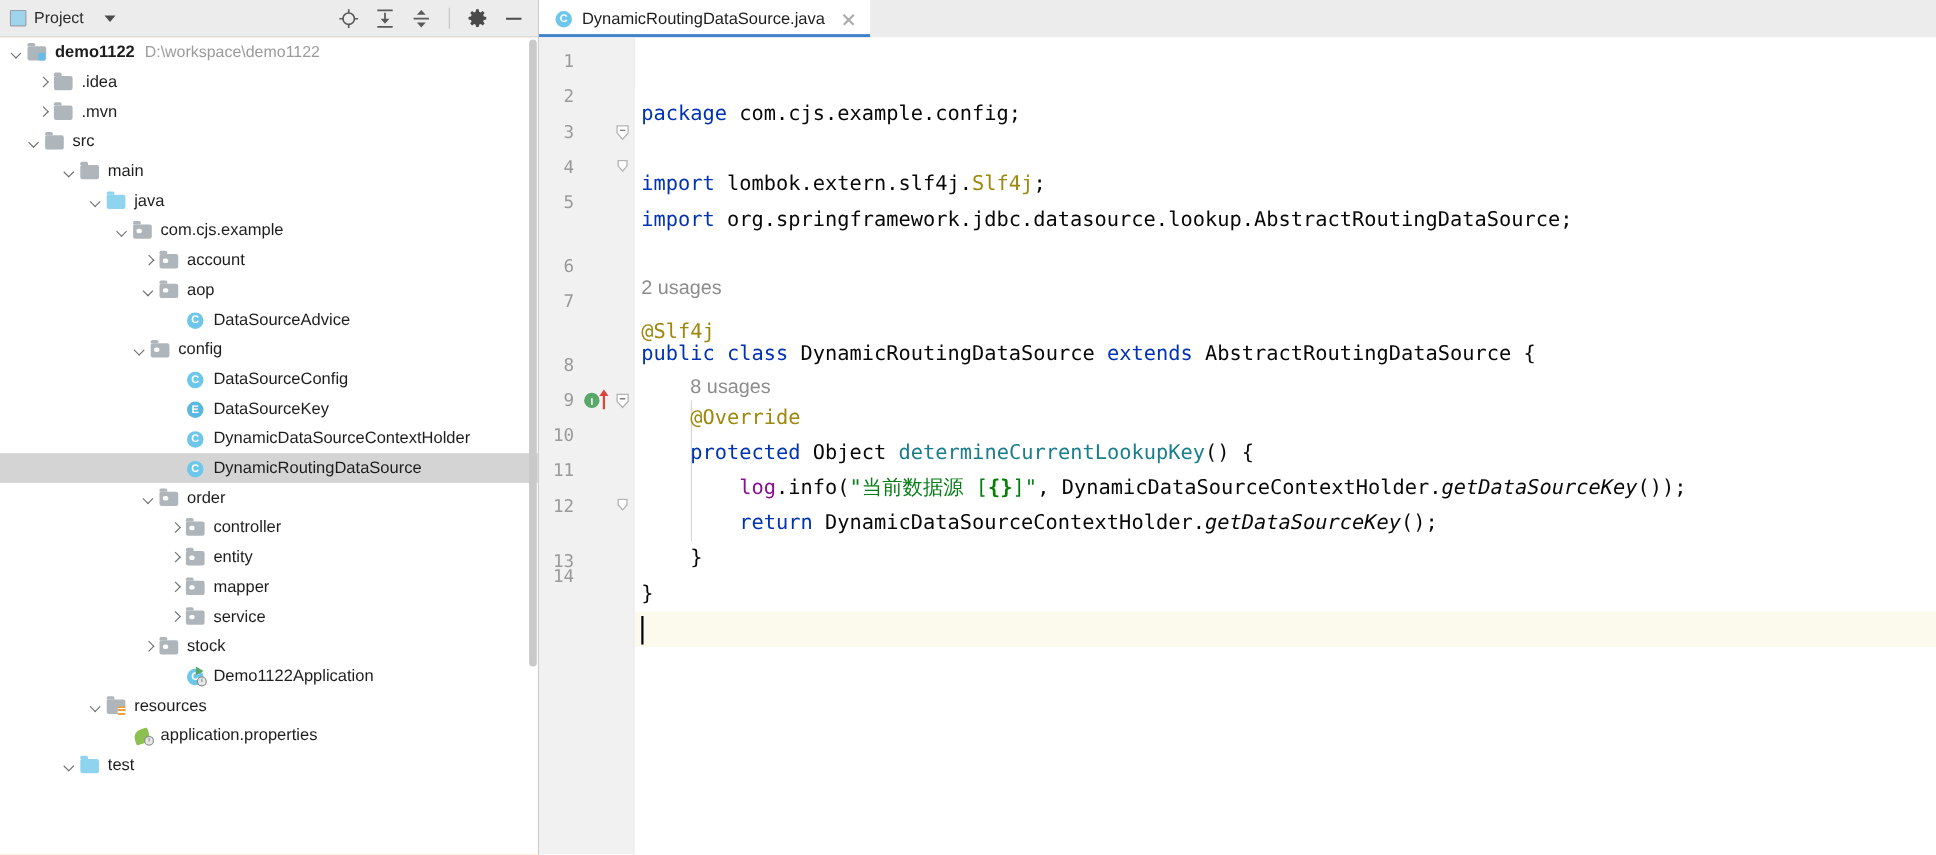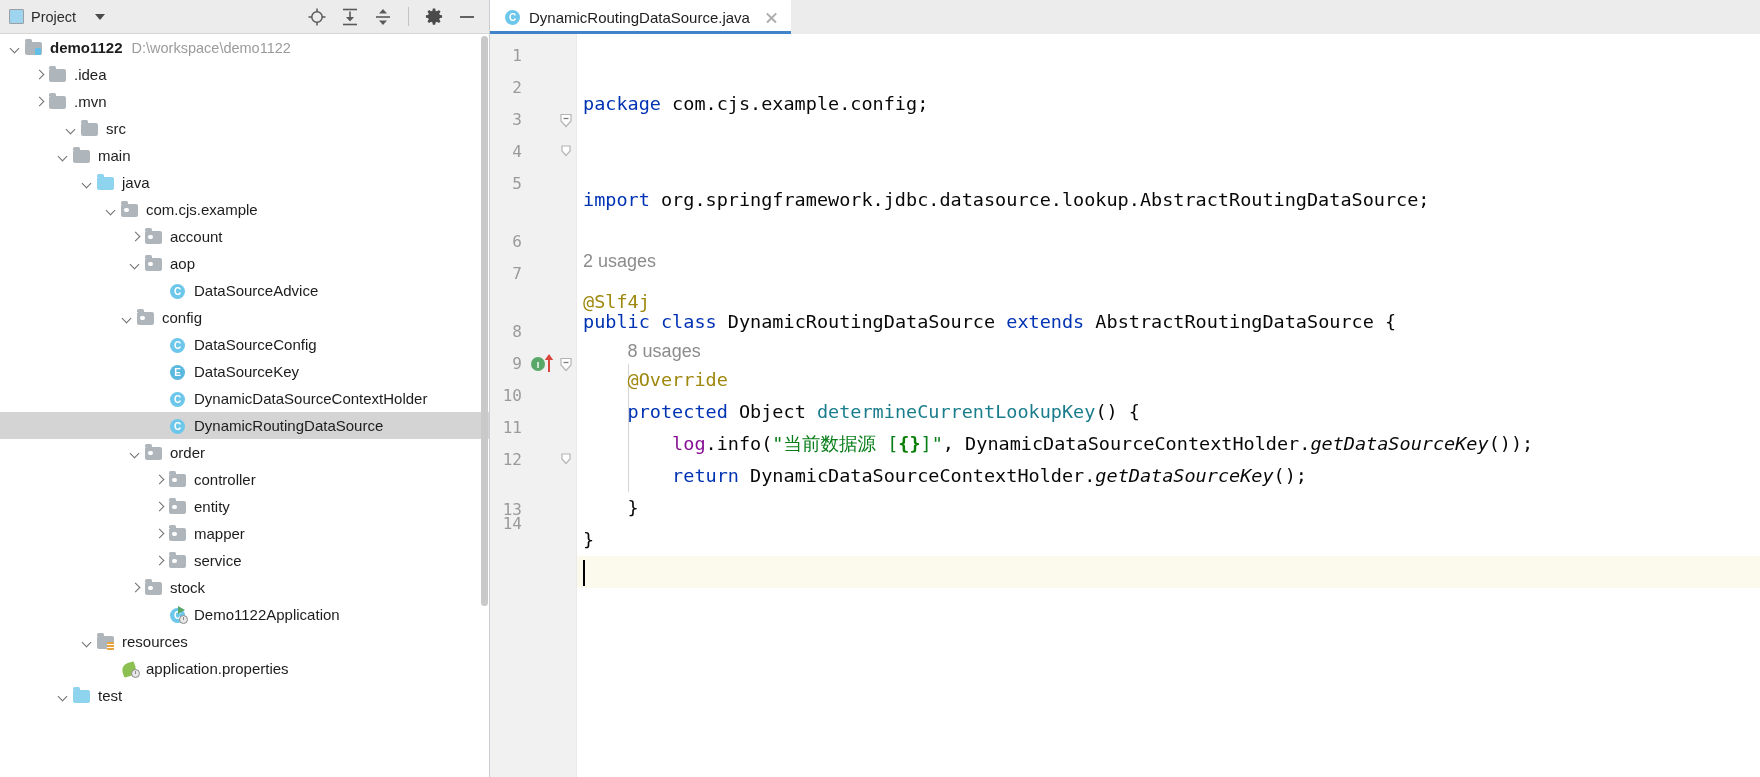--- a/index.html
+++ b/index.html
@@ -474,21 +474,21 @@
             </span>
             <span class="lbl">.idea</span>
           </div>
           <div class="row" style="top: 54px; position: absolute; left: 0px; right: 0px; padding-left: 32px;">
             <span class="arrow right"></span>
             <span class="ico">
               <span class="fld"></span>
             </span>
             <span class="lbl">.mvn</span>
           </div>
-          <div class="row" style="top: 81px; position: absolute; left: 0px; right: 0px; padding-left: 24px; margin-left: 40px;">
+          <div class="row" style="top: 81px; position: absolute; left: 0px; right: 0px; padding-left: 24px;">
             <span class="arrow down"></span>
             <span class="ico">
               <span class="fld"></span>
             </span>
             <span class="lbl">src</span>
           </div>
           <div class="row" style="top: 108px; position: absolute; left: 0px; right: 0px; padding-left: 56px;">
             <span class="arrow down"></span>
             <span class="ico">
               <span class="fld"></span>
@@ -701,20 +701,21 @@
               <path d="M4 1 L12 1 L12 6 L8 10.5 L4 6 Z" fill="#ffffff" stroke="#b4b4b4" stroke-width="1.2"></path>
             </svg>
           </div>
         </div>
       <div id="code-area">
           <div class="caretline" style="top: 474px;"></div>
           <div class="indentguide" style="left: 50.6px; top: 314px; height: 96px;"></div>
           <div class="indentguide" style="left: 50.6px; top: 282px; height: 32px;"></div>
           <div class="codeline" style="top: 6px; left: 6px;"><span class="kw">package</span><span class="ident"> com.cjs.example.config;</span></div>
           <div class="codeline" style="top: 38px; left: 6px;"></div>
+          <div class="codeline" style="top: 70px; left: 6px;"><span class="kw">import</span><span class="ident"> lombok.extern.slf4j.</span><span class="anno">Slf4j</span><span class="ident">;</span></div>
           <div class="codeline" style="top: 102px; left: 6px;"><span class="kw">import</span><span class="ident"> org.springframework.jdbc.datasource.lookup.AbstractRoutingDataSource;</span></div>
           <div class="codeline" style="top: 134px; left: 6px;"></div>
           <div class="codeline" style="top: 204px; left: 6px;"><span class="anno">@Slf4j</span></div>
           <div class="codeline" style="top: 224px; left: 6px;"><span class="kw">public</span><span class="ident"> </span><span class="kw">class</span><span class="ident"> DynamicRoutingDataSource </span><span class="kw">extends</span><span class="ident"> AbstractRoutingDataSource {</span></div>
           <div class="codeline" style="top: 282px; left: 6px;"><span class="anno">    @Override</span></div>
           <div class="codeline" style="top: 314px; left: 6px;"><span class="ident">    </span><span class="kw">protected</span><span class="ident"> Object </span><span class="mth">determineCurrentLookupKey</span><span class="ident">() {</span></div>
           <div class="codeline" style="top: 346px; left: 6px;"><span class="ident">        </span><span class="fld2">log</span><span class="ident">.info(</span><span class="str">"当前数据源 [</span><span class="braceStr">{}</span><span class="str">]"</span><span class="ident">, DynamicDataSourceContextHolder.</span><span class="stat">getDataSourceKey</span><span class="ident">());</span></div>
           <div class="codeline" style="top: 378px; left: 6px;"><span class="ident">        </span><span class="kw">return</span><span class="ident"> DynamicDataSourceContextHolder.</span><span class="stat">getDataSourceKey</span><span class="ident">();</span></div>
           <div class="codeline" style="top: 410px; left: 6px;"><span class="ident">    }</span></div>
           <div class="codeline" style="top: 442px; left: 6px;"><span class="ident">}</span></div>

